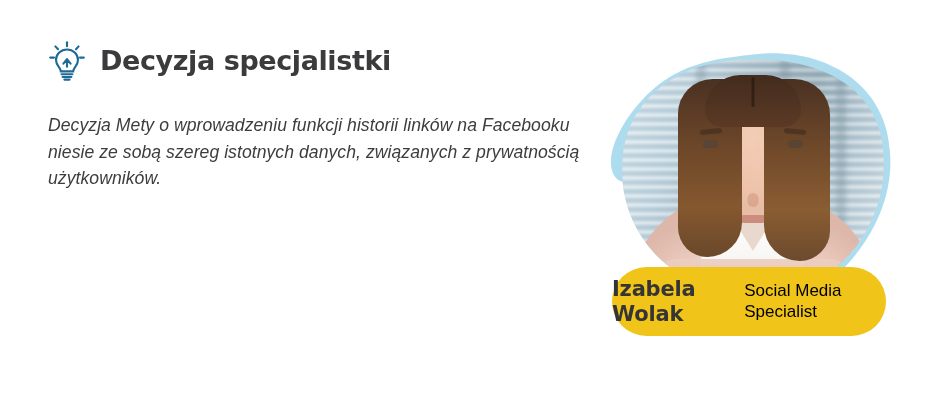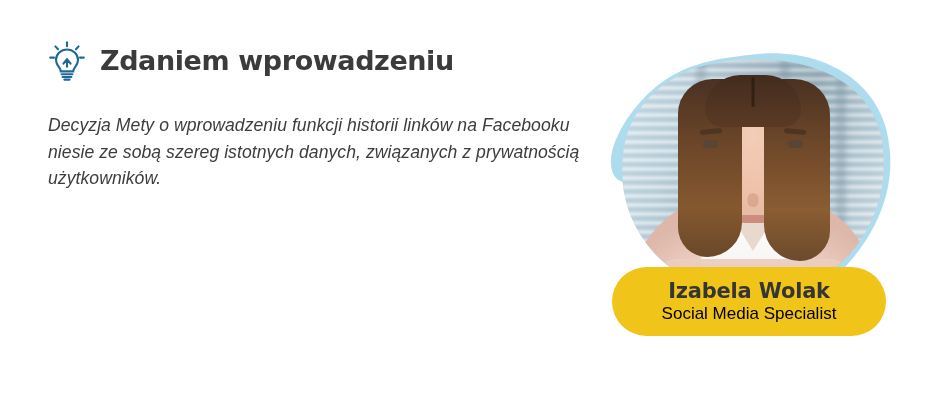--- a/index.html
+++ b/index.html
@@ -310,21 +310,21 @@
   .name-badge {
     position: absolute;
     left: 612px;
     top: 267px;
     width: 274px;
     height: 69px;
     background: #f0c419;
     border-radius: 36px;
     z-index: 5;
     display: flex;
-    flex-direction: column;
+    flex-direction: row;
     align-items: center;
     justify-content: center;
     gap: 1px;
   }
   .badge-name {
     font-family: "DejaVu Sans", sans-serif;
     font-size: 21px;
     font-weight: bold;
     color: #353535;
     letter-spacing: -0.2px;
@@ -353,21 +353,21 @@
           <path d="M14.6 39 L23.4 39"></path>
           <path d="M16.4 41.6 L21.6 41.6"></path>
           <path d="M19 4.2 L19 8.2"></path>
           <path d="M7.4 8.4 L10.0 11.2"></path>
           <path d="M30.6 8.4 L28.0 11.2"></path>
           <path d="M2.2 19.6 L6.0 19.6"></path>
           <path d="M32.0 19.6 L35.8 19.6"></path>
           <path d="M19 21.2 L19 28.8 M19 21.2 L15.4 25.6 M19 21.2 L22.6 25.6"></path>
         </g>
       </svg>
-      <div class="heading-text">Zdaniem wprowadzeniu</div>
+      <div class="heading-text">Decyzja specjalistki</div>
     </div>
 
     <div class="body-text">
       <p class="para">Decyzja Mety o wprowadzeniu funkcji historii linków na Facebooku niesie ze sobą szereg istotnych danych, związanych z prywatnością użytkowników.</p>
     </div>
 
   </div>
 
   <div class="portrait-wrap">
 

